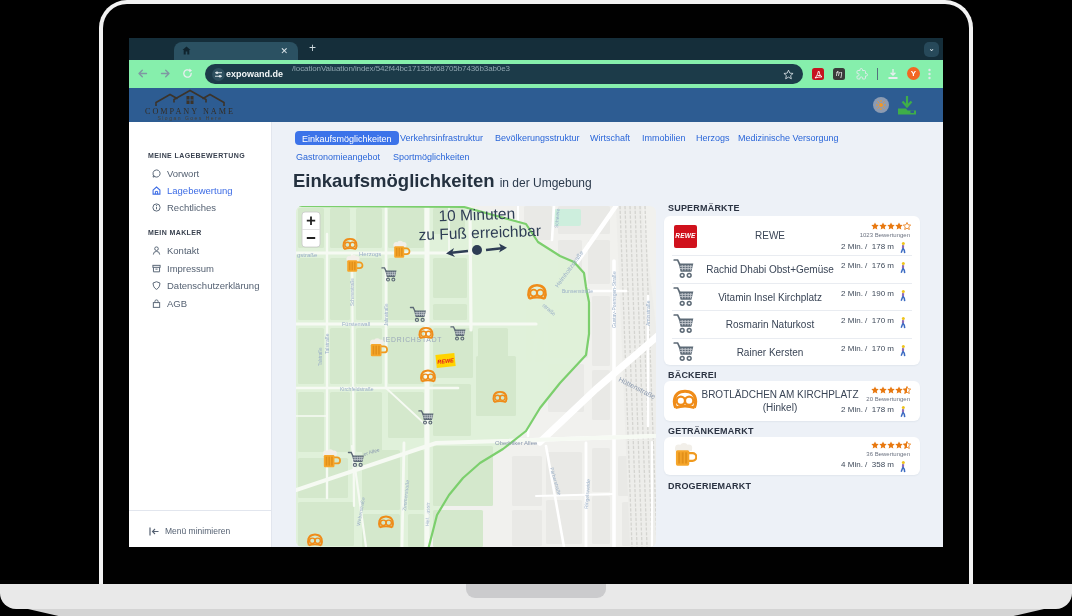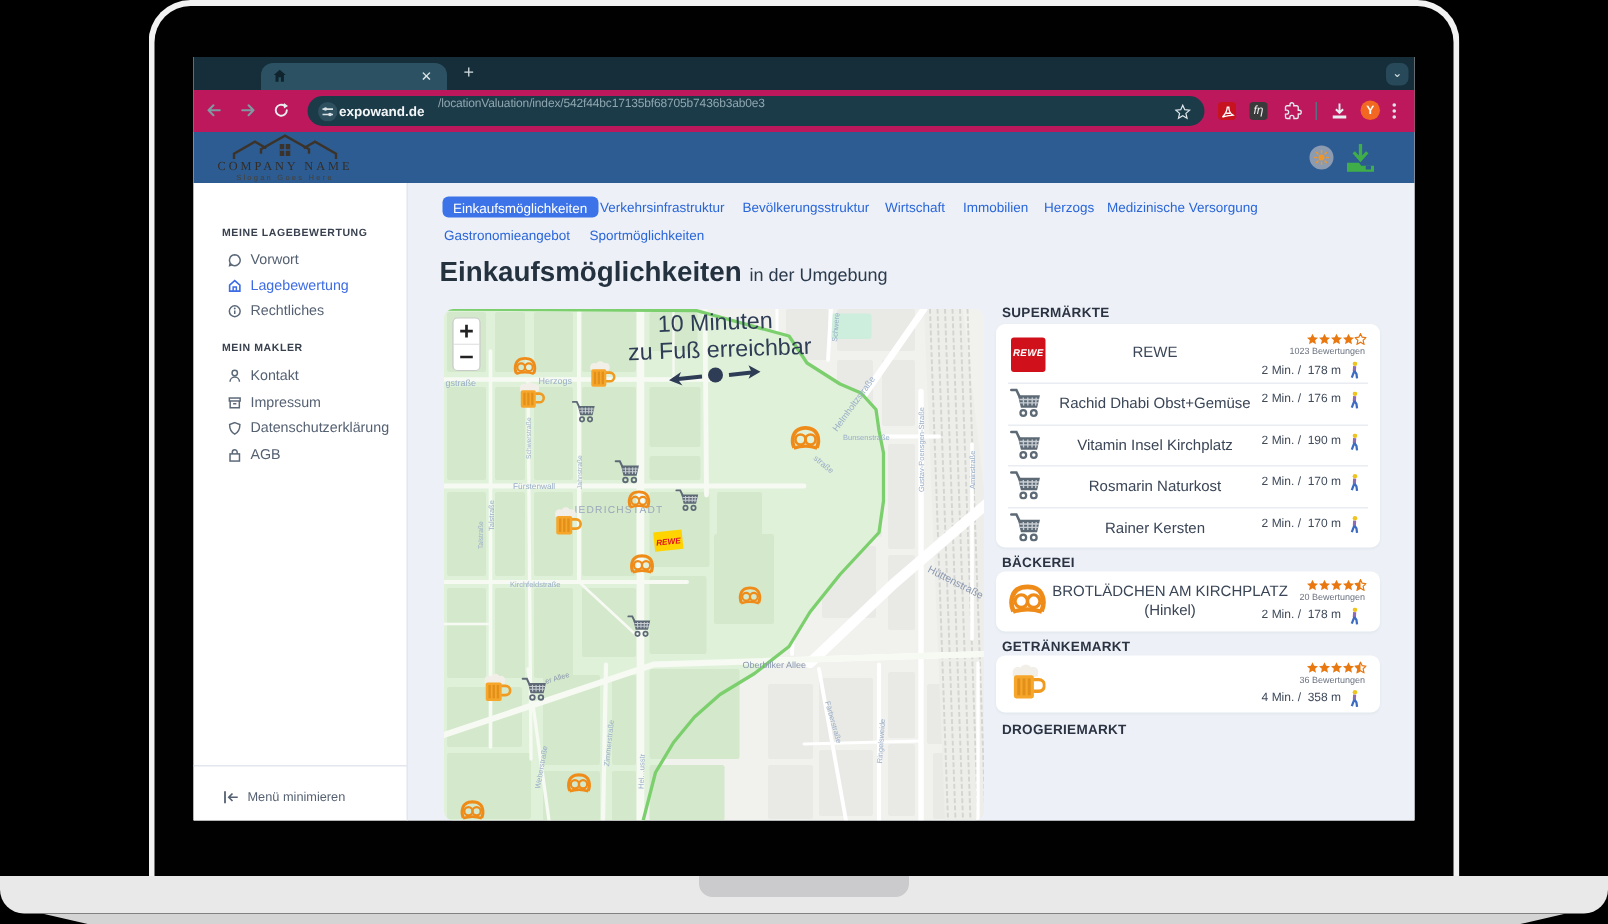--- a/index.html
+++ b/index.html
@@ -12,21 +12,21 @@
 #notch { position:absolute; left:466px; top:584px; width:140px; height:14px; background:#cbcbcd; border-radius:0 0 9px 9px; }
 #basefoot { position:absolute; left:28px; top:609px; width:1016px; height:7px; background:#d4d4d4; clip-path:polygon(0 0, 100% 0, 97% 100%, 3% 100%); }
 
 #vp { position:absolute; left:129px; top:38px; width:814px; height:509px; background:#fff; overflow:hidden; }
 #tabbar { position:absolute; left:0; top:0; width:814px; height:22px; background:#152e3a; }
 .tab { position:absolute; left:45px; top:4px; width:124px; height:18px; background:#2b5162; border-radius:8px 8px 0 0; color:#eef3f5; font-size:8px; font-weight:bold; }
 .tab .ttl { position:absolute; left:22px; top:18px; letter-spacing:.2px;padding-left:25px; }
 .tab .tx { position:absolute; right:10px; top:4px; font-weight:400; font-size:9px; color:#dfe8ec; }
 #newtab { position:absolute; left:180px; top:3px; color:#cfdade; font-size:12px; font-weight:400; }
 #tabchev { position:absolute; left:795px; top:4px; width:15px; height:15px; background:#27495a; border-radius:5px; color:#d7e2e6; font-size:8px; text-align:center; line-height:14px; }
-#toolbar { position:absolute; left:0; top:22px; width:904px; height:28px; background:#be185d; }
+#toolbar { position:absolute; left:0; top:22px; width:904px; height:28px; background:#86efac; }
 #urlpill { position:absolute; left:76px; top:4px; width:598px; height:20px; background:#1c3b49; border-radius:10px; }
 #urlpill .site { position:absolute; left:21px; top:5px; font-size:9px; font-weight:bold; color:#f2f6f7; }
 #urlpill .path { position:absolute; left:87px; top:0; font-size:8px; color:#8fa6b0; letter-spacing:-0.1px; }
 
 #site { position:absolute; left:0; top:50px; width:814px; height:459px; background:#edf1f7; }
 #shead { position:absolute; left:0; top:0; width:814px; height:34px; background:#2d5c92; }
 #sidebar { position:absolute; left:0; top:34px; width:143px; height:425px; background:#fff; border-right:1px solid #e2e6ee; }
 .sbh { position:absolute; left:19px; font-size:7px; font-weight:bold; color:#39414f; letter-spacing:.4px; }
 .sbi { position:absolute; left:38px; font-size:9.5px; color:#556172; }
 .sbi.blue { color:#3d6ce5; }

